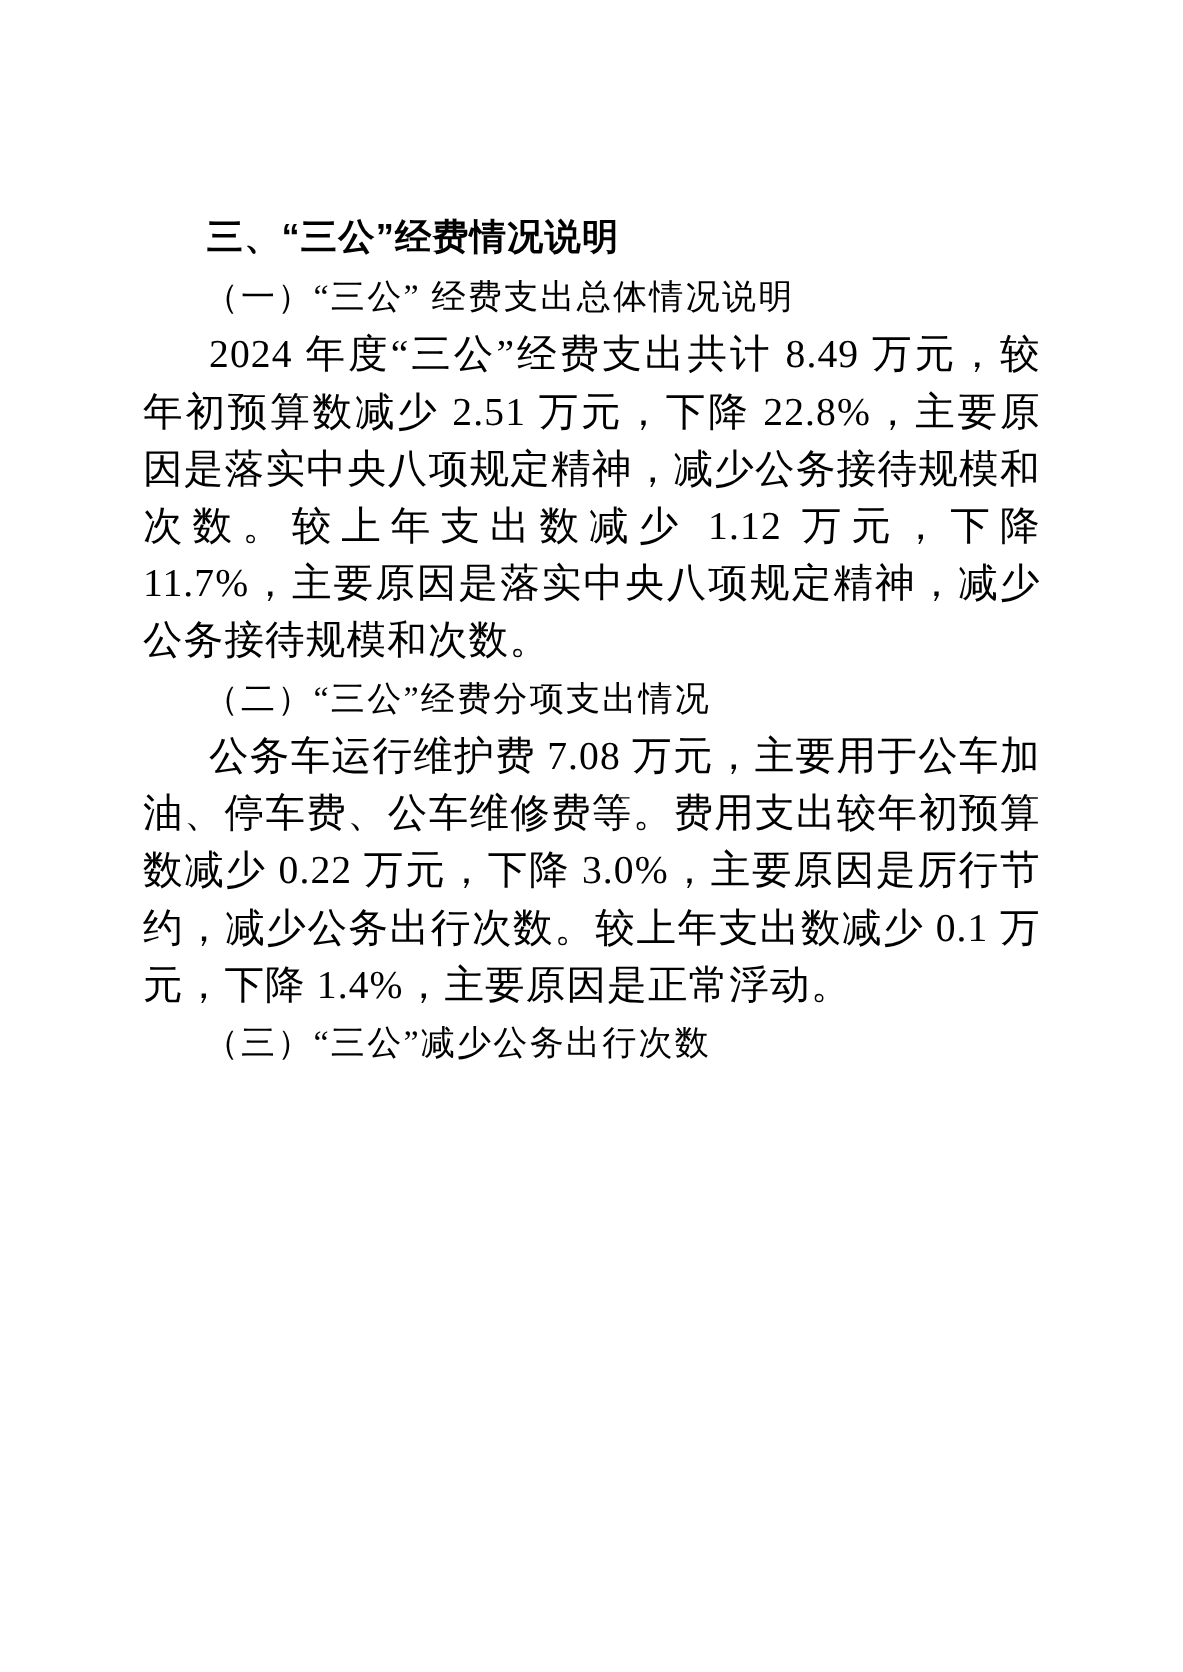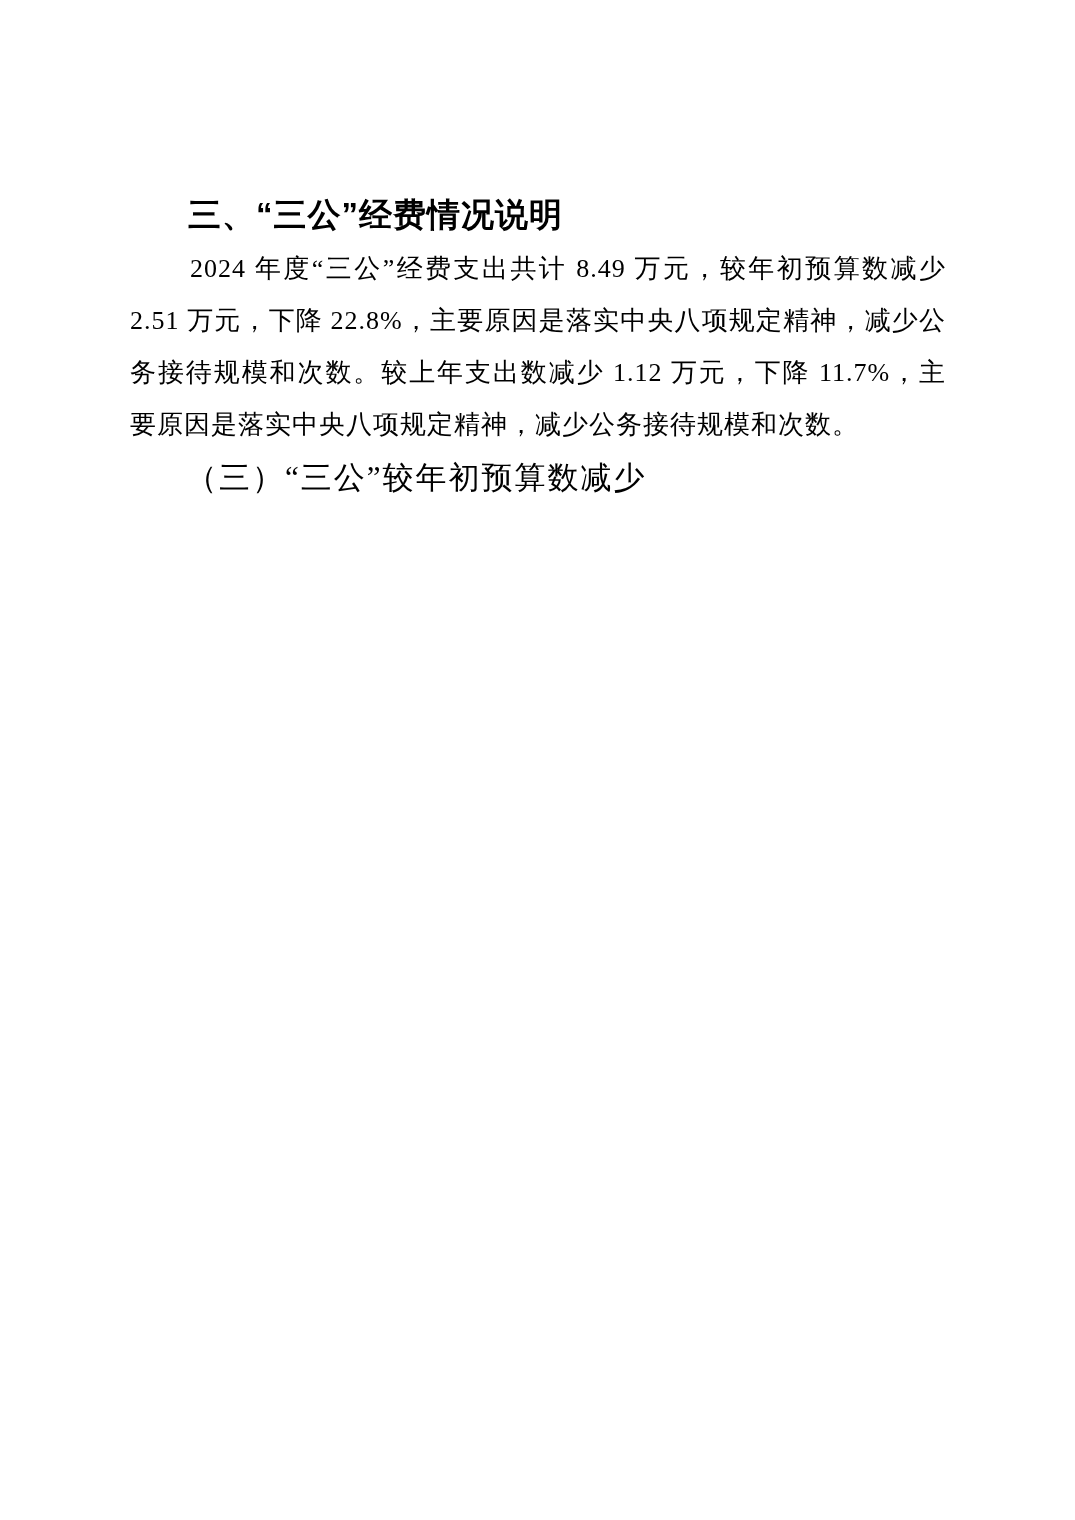--- a/index.html
+++ b/index.html
@@ -38,21 +38,21 @@
     font-size: 31px;
     line-height: 53px;
     text-indent: 56px;
     letter-spacing: 2px;
     white-space: nowrap;
   }
   .para {
     margin: 0;
     font-family: "Liberation Serif", serif;
     font-weight: 400;
-    font-size: 26px;
+    font-size: 36px;
     line-height: 52px;
     text-align: justify;
     text-justify: inter-ideograph;
     text-indent: 60px;
     letter-spacing: 1px;
   }
   .page-number {
     position: absolute;
     left: 0;
     right: 0;
@@ -66,27 +66,30 @@
   }
 </style>
 </head>
 <body>
 
 <div class="page">
   <main class="content">
 
     <h1 class="h1">三、“三公”经费情况说明</h1>
 
+    <h2 class="h2">（一）“三公” 经费支出总体情况说明</h2>
 
     <p class="para">2024 年度“三公”经费支出共计 8.49 万元，较年初预算数减少 2.51 万元，下降 22.8%，主要原因是落实中央八项规定精神，减少公务接待规模和次数。较上年支出数减少 1.12 万元，下降 11.7%，主要原因是落实中央八项规定精神，减少公务接待规模和次数。</p>
 
+    <h2 class="h2">（二）“三公”经费分项支出情况</h2>
 
 
 
+    <p class="para">公务车运行维护费 7.08 万元，主要用于公车加油、停车费、公车维修费等。费用支出较年初预算数减少 0.22 万元，下降 3.0%，主要原因是厉行节约，减少公务出行次数。较上年支出数减少 0.1 万元，下降 1.4%，主要原因是正常浮动。</p>
 
 
-    <h2 class="h2">（三）“三公”较年初预算数减少</h2>
+    <h2 class="h2">（三）“三公”减少公务出行次数</h2>
 
 
   </main>
 
   <footer class="page-number">- 7 -</footer>
 </div>
 
 </body></html>

